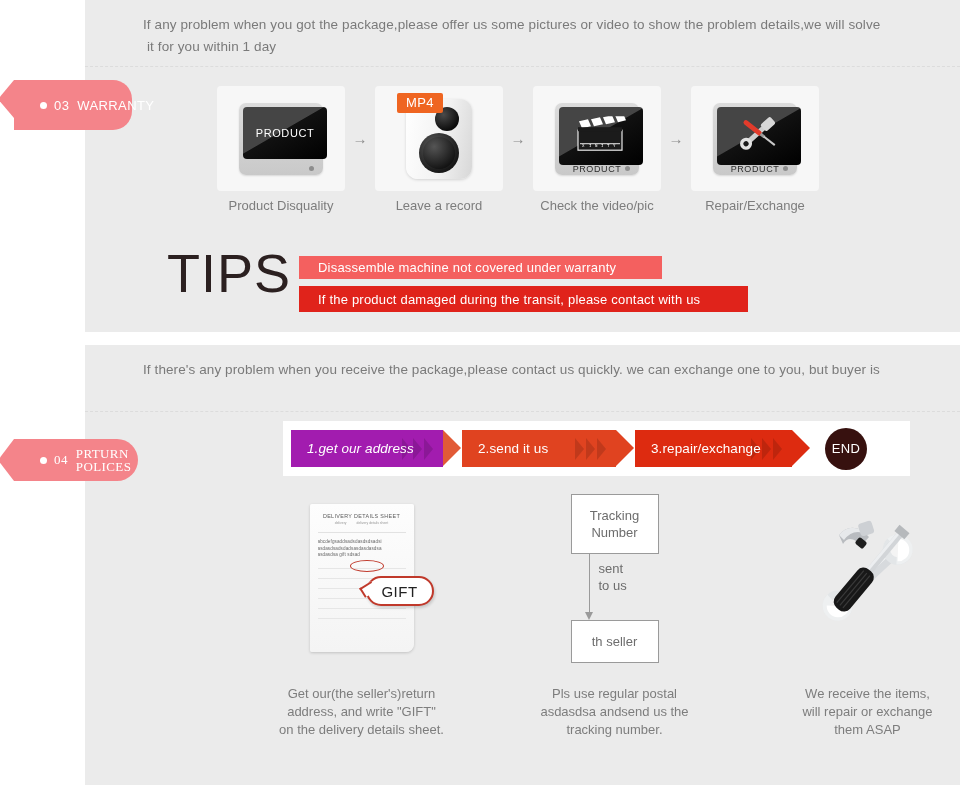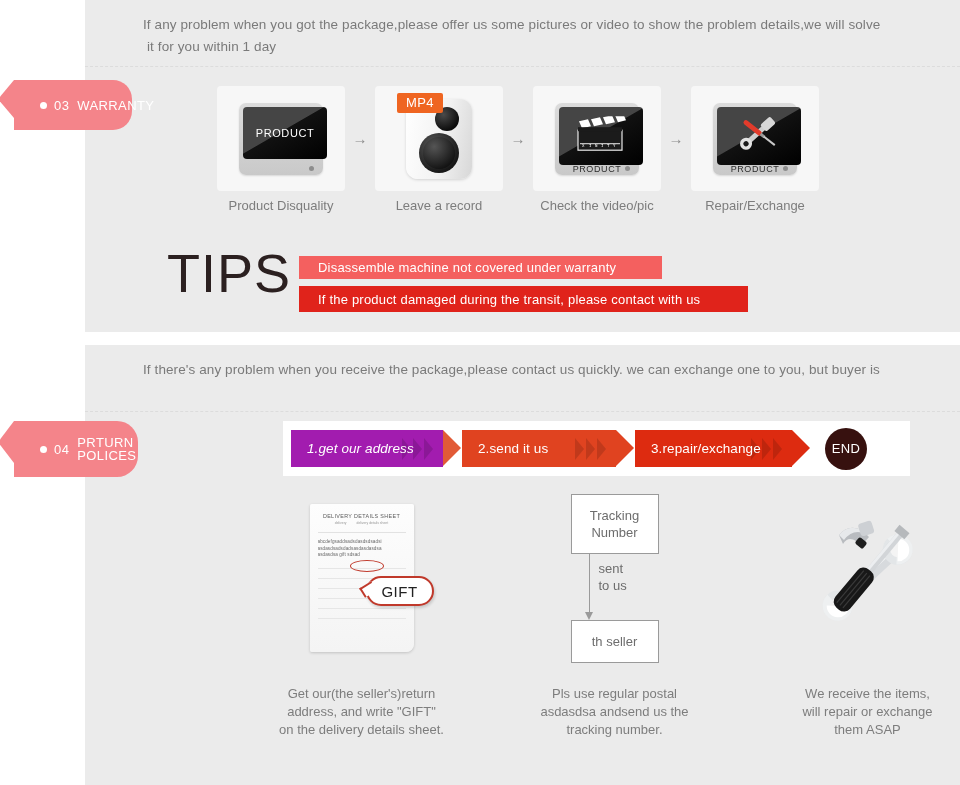--- a/index.html
+++ b/index.html
@@ -64,22 +64,22 @@
     border-right: 16px solid #f4848a;
   }
   .tag .dot {
     width: 7px; height: 7px; border-radius: 50%;
     background: #ffffff; margin-right: 7px; flex: 0 0 auto;
   }
   .tag .num { margin-right: 8px; }
   .tag .lbl { line-height: 13px; }
   .tag .lbl .l2 { display:block; }
   #tag-warranty { left: 14px; top: 80px; width: 118px; }
-  #tag-return   { left: 14px; top: 421px; width: 124px; height: 56px;
-                  border-radius: 0 21px 21px 0; }
+  #tag-return   { left: 14px; top: 439px; width: 124px; height: 42px;
+                  border-radius: 0 21px 21px 0; font-family: Liberation Serif, serif; }
   #tag-return::before { border-top-width:21px; border-bottom-width:21px; top:0; }
 
   
   .steps {
     position: absolute;
     left: 132px; top: 86px;
     display: flex;
     align-items: flex-start;
   }
   .step { display: flex; align-items: center; }

